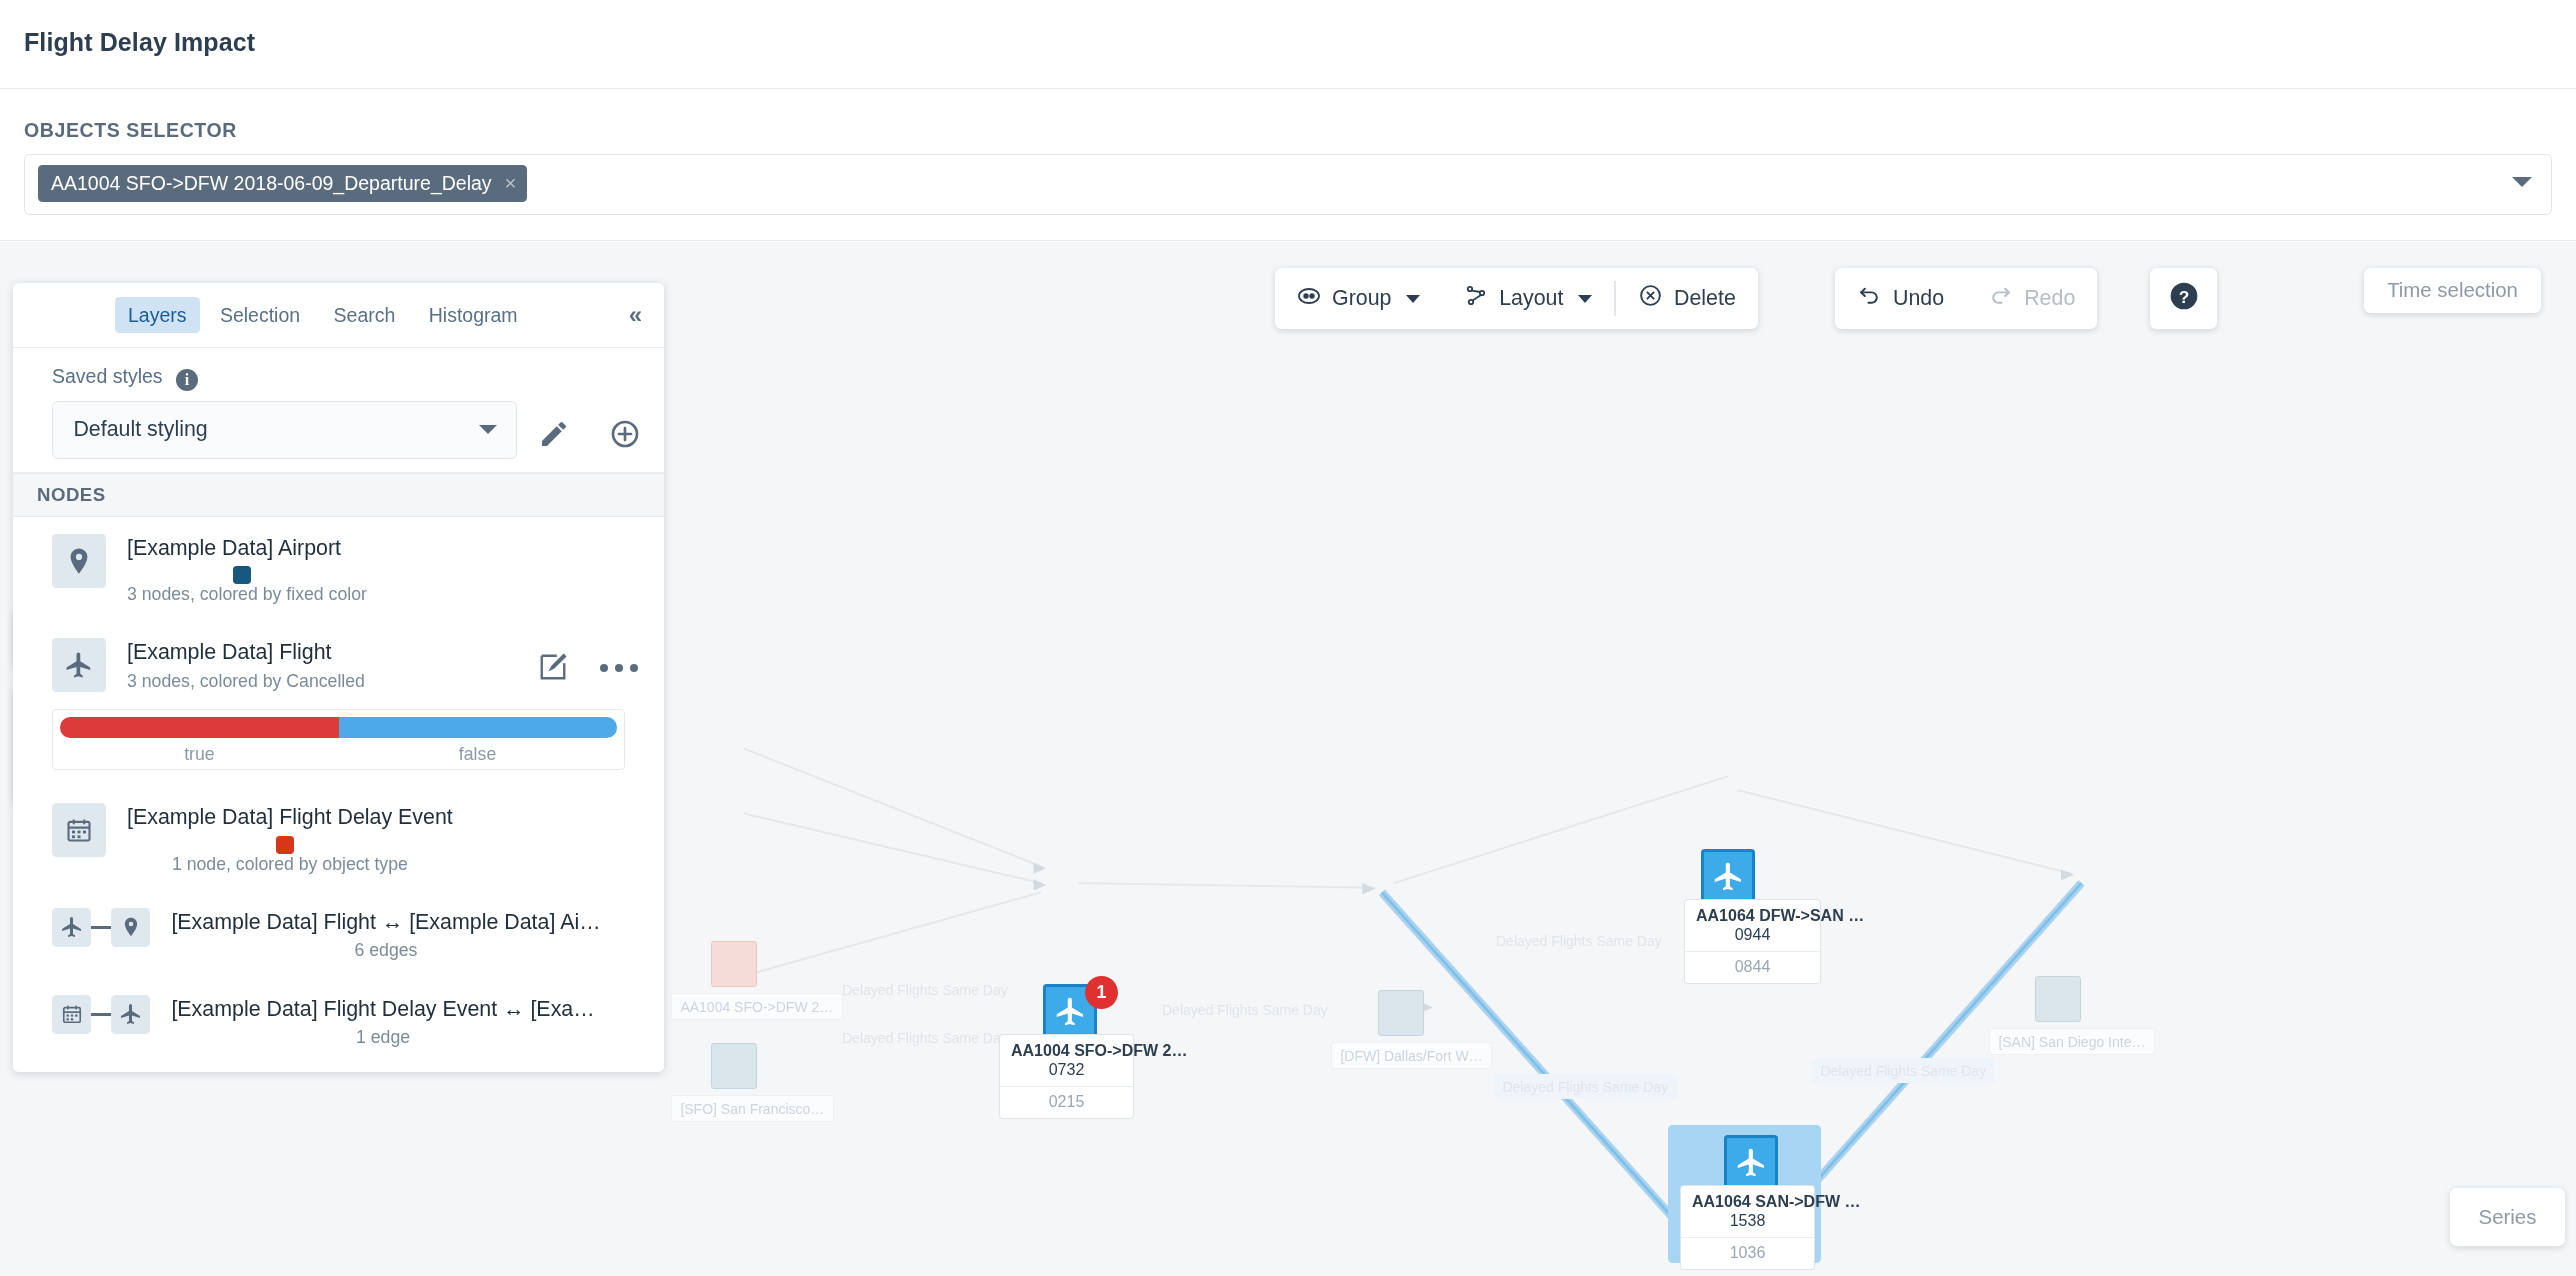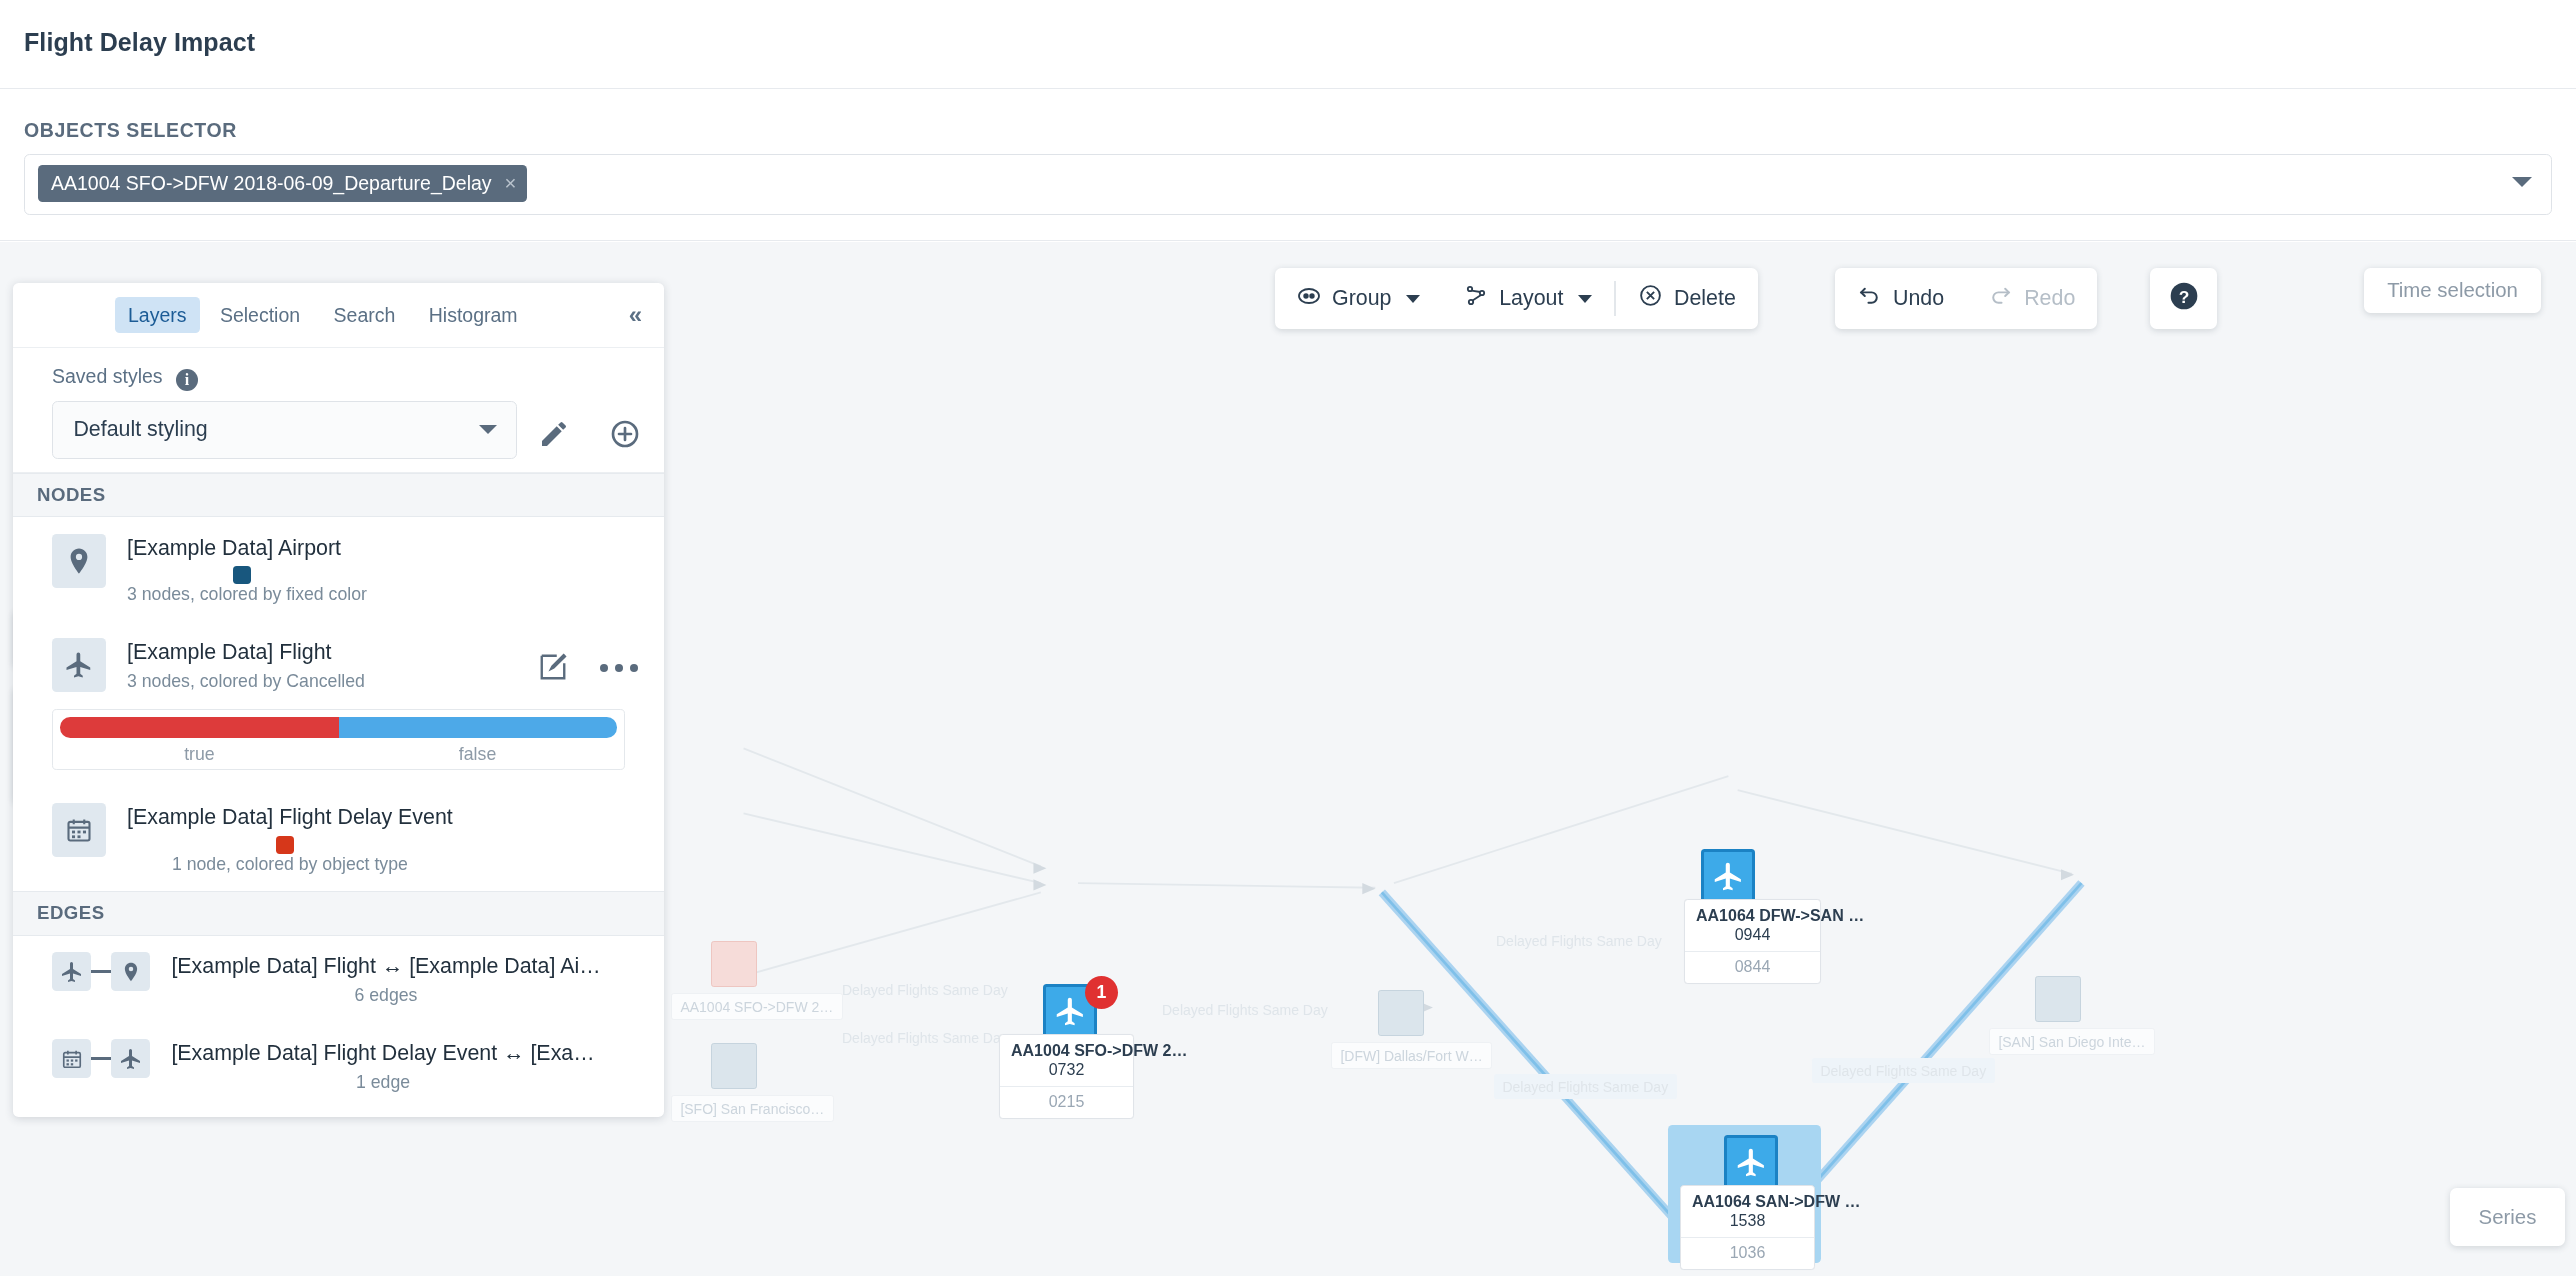--- a/index.html
+++ b/index.html
@@ -628,21 +628,20 @@
       </div>
       <div class="layer-txt">
         <div class="layer-name">[Example Data] Flight Delay Event</div>
         <div class="layer-sub">
           <span class="sub-dot" style="background:#d6371a;"></span>
           <span>1 node, colored by object type</span>
         </div>
       </div>
     </div>
 
-    <div class="sect-head">EDGES</div>
 
     <div class="layer-row">
       <div class="edge-icons">
         <span class="edge-sq">
           <svg width="24" height="24" viewBox="0 0 24 24" fill="#5a6b7d">
               <path d="M21 16v-2l-8-5V3.5a1.5 1.5 0 0 0-3 0V9l-8 5v2l8-2.5V19l-2 1.5V22l3.5-1 3.5 1v-1.5L13 19v-5.5L21 16z"></path>
             </svg>
         </span>
         <span class="edge-dash"></span>
         <span class="edge-sq">

